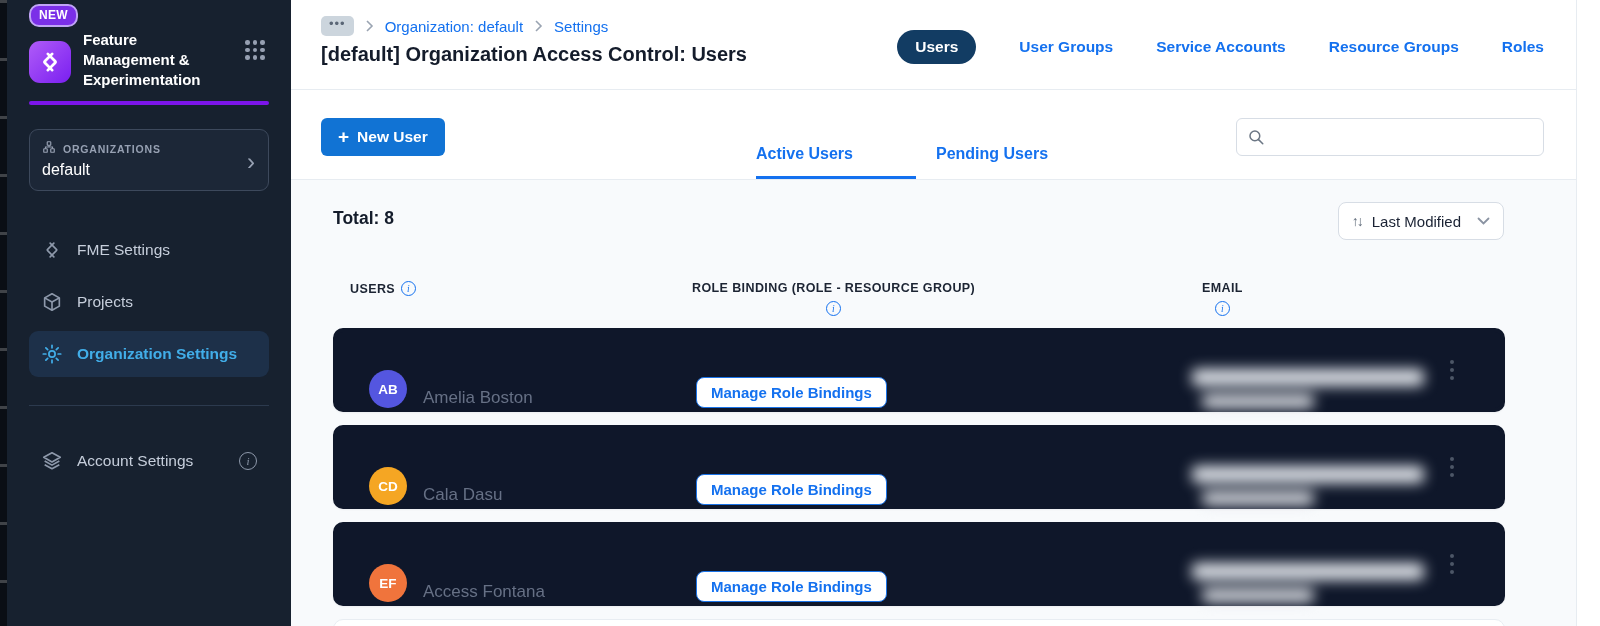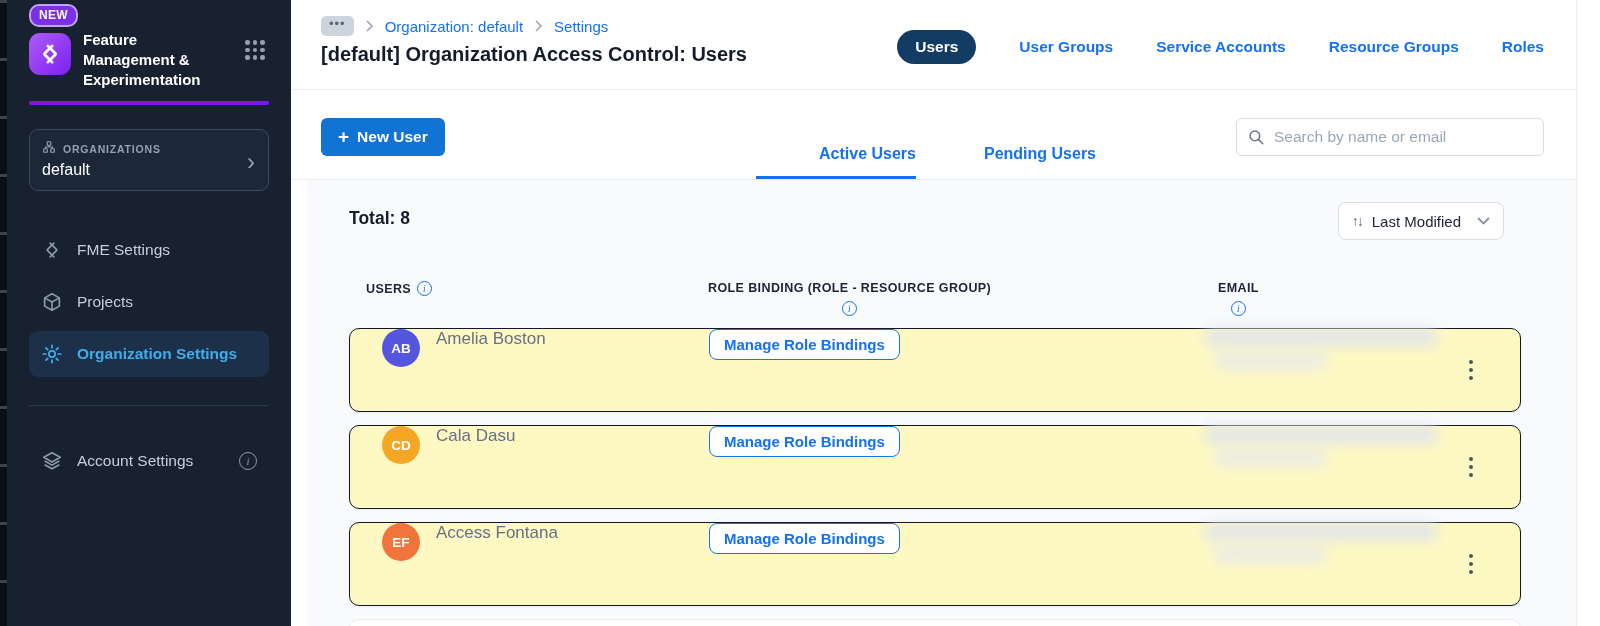--- a/index.html
+++ b/index.html
@@ -10,21 +10,21 @@
   }
 
   
   .edge-strip { width:7px; height:626px; background:#0a0e15;
     background-image: repeating-linear-gradient(to bottom, rgba(255,255,255,.22) 0 3px, transparent 3px 58px); }
 
   
   .sidebar { width:284px; height:626px; background:#17212f; position:relative; padding:4px 22px 0 22px; flex:none; }
   .new-badge { display:inline-block; background:#7b2fe8; border:2px solid #c0a4f6; color:#fff;
     font-size:12px; font-weight:700; padding:2px 8px 3px; border-radius:10px; letter-spacing:.3px; }
-  .brand-row { display:flex; gap:12px; margin-top:3px; align-items:flex-start; }
+  .brand-row { display:flex; gap:12px; margin-top:3px; align-items:center; }
   .app-logo { width:42px; height:42px; border-radius:11px; flex:none; margin-top:3px;
     background:linear-gradient(135deg,#b05cf8,#7a1ff0); display:flex; align-items:center; justify-content:center; }
   .app-title { width:134px; color:#fff; font-size:15px; font-weight:700; line-height:20px; }
   .grid-icon { position:absolute; top:40px; right:24px; width:22px; display:flex; flex-wrap:wrap; gap:3px; }
   .grid-icon i { width:4.5px; height:4.5px; border-radius:50%; background:#96a0b2; }
   .brand-underline { height:4px; background:#7c15ea; border-radius:2px; margin-top:11px; }
 
   .org-box { margin-top:24px; background:#1c2737; border:1px solid #3d495c; border-radius:9px;
     padding:10px 12px 11px; position:relative; cursor:pointer; }
   .org-label-row { display:flex; align-items:center; gap:7px; color:#97a1b3; }
@@ -58,48 +58,48 @@
   .top-nav a { color:#1471ef; font-size:15.5px; font-weight:700; text-decoration:none; cursor:pointer; }
   .top-nav a.pill { background:#123c63; color:#fff; padding:8px 18px; border-radius:19px; }
 
   
   .toolbar { height:90px; border-bottom:1px solid #e7ecf1; position:relative; flex:none; background:#fff; }
   .btn-primary { position:absolute; left:30px; top:28px; height:38px; background:#1173d4; color:#fff;
     border:none; border-radius:6px; font-size:15.5px; font-weight:700; padding:0 17px; cursor:pointer;
     display:flex; align-items:center; gap:8px; font-family:inherit; }
   .btn-primary .plus { font-size:19px; font-weight:700; line-height:1; margin-top:-2px; }
   .seg-tabs { position:absolute; left:465px; bottom:0; display:flex; gap:20px; }
-  .seg-tab { width:160px; text-align:right; padding-bottom:13px; font-size:16px; font-weight:600;
+  .seg-tab { width:160px; text-align:left; padding-bottom:13px; font-size:16px; font-weight:600;
     color:#1471ef; cursor:pointer; border-bottom:3px solid transparent; }
   .seg-tab.active { border-bottom-color:#1471ef; }
   .search-box { position:absolute; right:32px; top:28px; width:308px; height:38px; border:1px solid #d7dde5;
     border-radius:6px; display:flex; align-items:center; padding:0 10px; background:#fff; }
   .search-box svg { flex:none; margin-right:9px; }
   .search-box input { border:none; outline:none; flex:1; font-size:15.5px; font-family:inherit; color:#333; background:transparent; }
   .search-box input::placeholder { color:#9aa7b5; }
 
   
-  .content { flex:1; background:#f8fafc; position:relative; overflow:hidden;margin-left:16px; }
+  .content { flex:1; background:#f8fafc; position:relative; overflow:hidden; }
   .total { position:absolute; top:28px; left:42px; font-size:17.5px; font-weight:700; color:#141c2b; }
   .sort-box { position:absolute; top:22px; right:72px; height:38px; background:#fff; border:1px solid #d7dde5;
     border-radius:8px; display:flex; align-items:center; padding:0 13px; gap:10px; cursor:pointer; }
   .sort-arrows { color:#5f6b7a; font-size:14px; letter-spacing:-2px; }
   .sort-label { font-size:15px; color:#1a2233; font-weight:500; padding-right:6px; }
 
   .cols { position:absolute; top:101px; left:0; right:0; height:18px; }
   .col { position:absolute; font-size:12.5px; font-weight:700; color:#1c2433; letter-spacing:.4px;
     display:flex; align-items:center; gap:6px; }
   .col.c1 { left:59px; } .col.c2 { left:401px;flex-direction:column; } .col.c3 { left:911px;flex-direction:column; }
   .info-ic { width:15px; height:15px; border:1.4px solid #1471ef; border-radius:50%; color:#1471ef;
     font-size:9.5px; display:flex; align-items:center; justify-content:center; font-style:italic;
     font-family:"Liberation Serif",serif; font-weight:400; cursor:pointer; }
 
   .rows { position:absolute; top:148px; left:42px; width:1172px; }
-  .user-row { height:84px; margin-bottom:13px; background:#fef9c3; border:1px solid #0f172a; border-radius:10px;
-    box-shadow:0 1px 2px rgba(16,24,40,.05); position:relative; display:flex; align-items:flex-start; }
+  .user-row { height:84px; margin-bottom:13px; background:#0f172a; border:4px solid #0f172a; border-radius:10px;
+    box-shadow:0 1px 2px rgba(16,24,40,.05); position:relative; display:flex; align-items:flex-end; }
   .avatar { width:38px; height:38px; border-radius:50%; margin-left:32px; color:#fff; font-size:13.5px;
     font-weight:700; display:flex; align-items:center; justify-content:center; flex:none; }
   .user-name { margin-left:16px; font-size:17px; color:#667085; }
   .btn-manage { position:absolute; left:359px; background:#fff; border:1.5px solid #1a73e8; color:#1471ef;
     border-radius:8px; font-size:15px; font-weight:600; padding:6px 14px; cursor:pointer; font-family:inherit; }
   .email-blur { position:absolute; left:855px; width:250px; filter:blur(7px); }
   .email-blur .l1 { width:232px; height:17px; background:#e0e4ea; border-radius:5px; }
   .email-blur .l2 { width:112px; height:13px; background:#e6e9ee; border-radius:5px; margin-top:9px; margin-left:10px; }
   .kebab { position:absolute; right:38px; top:50%; transform:translateY(-50%); width:22px; height:26px;
     display:flex; flex-direction:column; align-items:center; justify-content:center; gap:3.5px; cursor:pointer; }
@@ -229,21 +229,20 @@
     </button>
     <div class="seg-tabs">
       <div class="seg-tab active">Active Users</div>
       <div class="seg-tab">Pending Users</div>
     </div>
     <div class="search-box">
       <svg width="18" height="18" viewBox="0 0 24 24" fill="none" stroke="#6b7684" stroke-width="2" stroke-linecap="round">
           <circle cx="10.5" cy="10.5" r="6.5"></circle>
           <path d="M15.5 15.5 L21 21"></path>
         </svg>
-      <input type="text" placeholder="Search by name or email" style="">
     </div>
   </div>
 
   <section class="content">
     <div class="total">Total: 8</div>
 
     <div class="sort-box">
       <span class="sort-arrows">↑↓</span>
       <span class="sort-label">Last Modified</span>
       <svg width="13" height="9" viewBox="0 0 13 9" fill="none" stroke="#8a93a2" stroke-width="1.8" stroke-linecap="round">

